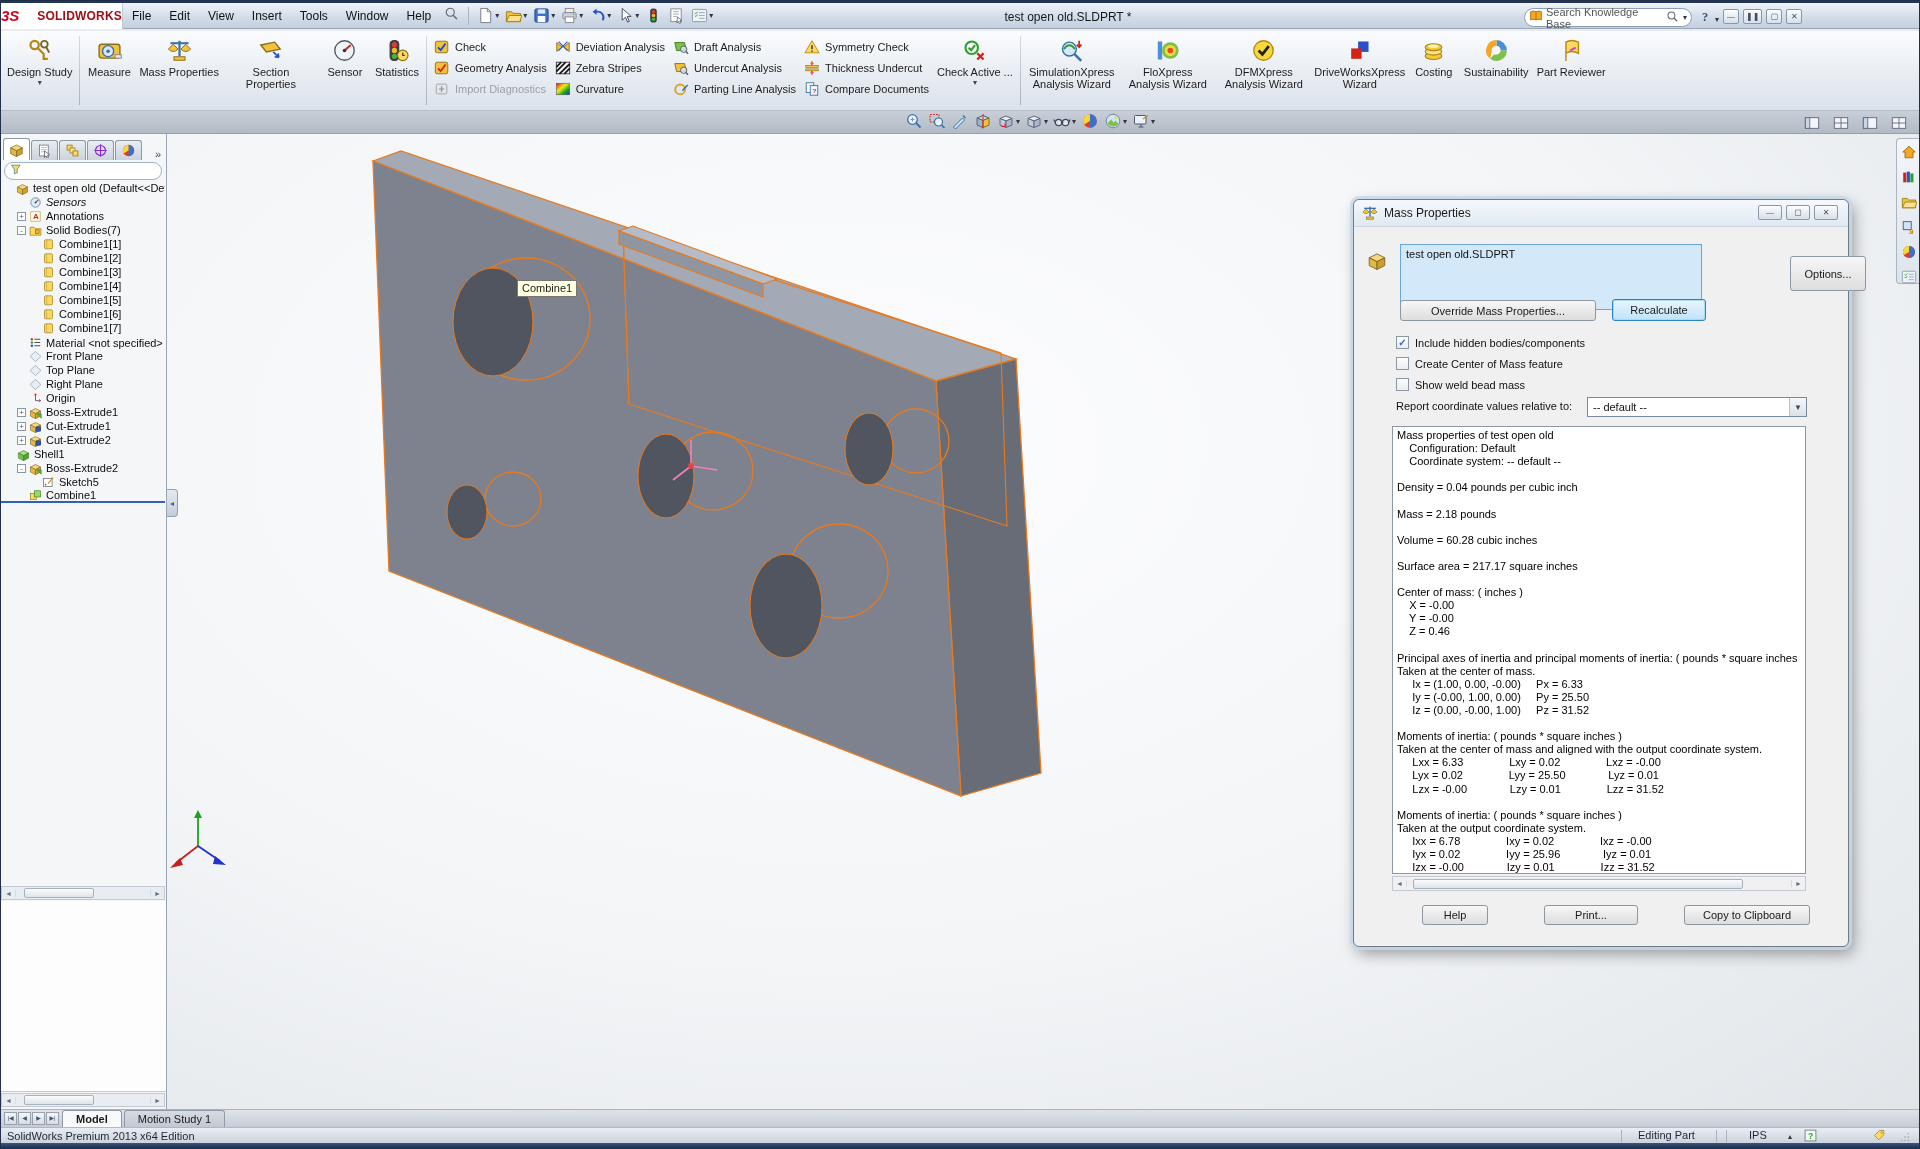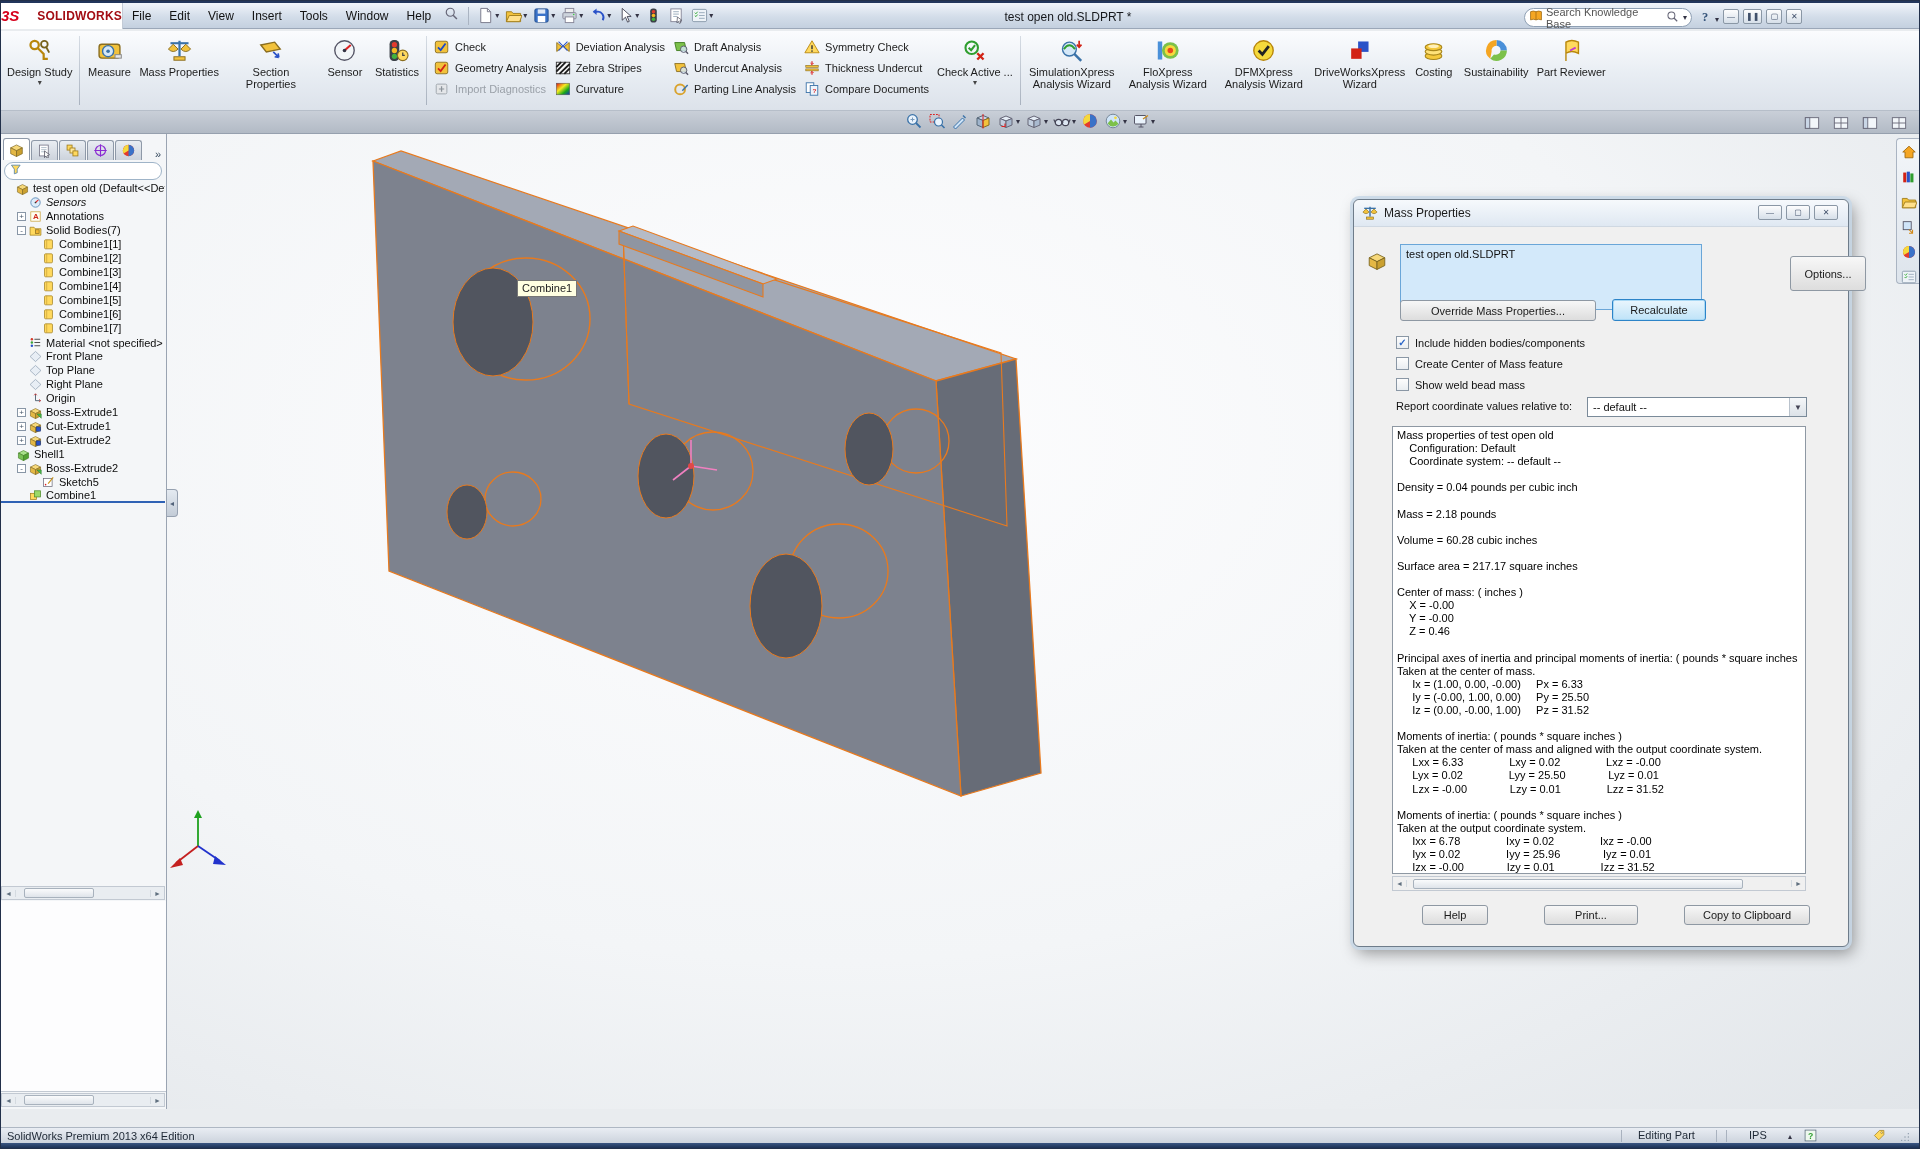--- a/index.html
+++ b/index.html
@@ -1201,20 +1201,32 @@
     <div class="dlg-hscroll">
       <span class="hs-arrow">◄</span>
       <span class="hs-thumb"></span>
       <span class="hs-arrow right">►</span>
     </div>
     <div class="btn hlp">Help</div>
     <div class="btn prn">Print...</div>
     <div class="btn cpy">Copy to Clipboard</div>
   </div>
 
+  <div class="modeltabs">
+    <div class="mnav" id="mnav">
+        <span class="mnavbtn">|◀</span>
+        <span class="mnavbtn">◀</span>
+        <span class="mnavbtn">▶</span>
+        <span class="mnavbtn">▶|</span>
+      </div>
+    <div id="mtabs" style="display:flex;align-items:flex-end;">
+        <span class="mtab active">Model</span>
+        <span class="mtab">Motion Study 1</span>
+      </div>
+  </div>
 
   <div class="statusbar">
     <span class="sb-left">SolidWorks Premium 2013 x64 Edition</span>
     <span class="sb-sep" style="left:1620px"></span>
     <span class="sb-item" style="left:1637px">Editing Part</span>
     <span class="sb-sep" style="left:1715px"></span>
     <span class="sb-sep" style="left:1725px"></span>
     <span class="sb-item" style="left:1748px">IPS</span>
     <span class="sb-item dd" style="left:1786px;top:4px">▴</span>
     <span class="sb-item ic" style="left:1803px;top:1px" id="sbhelp">

